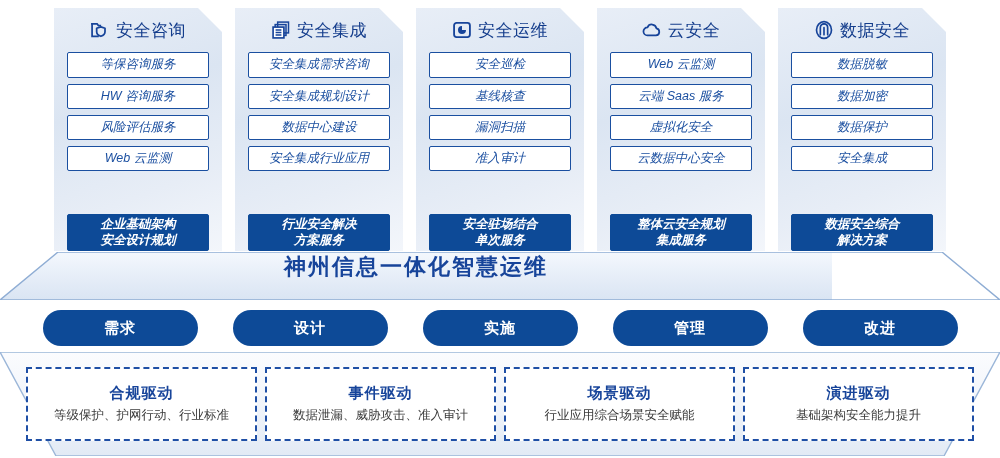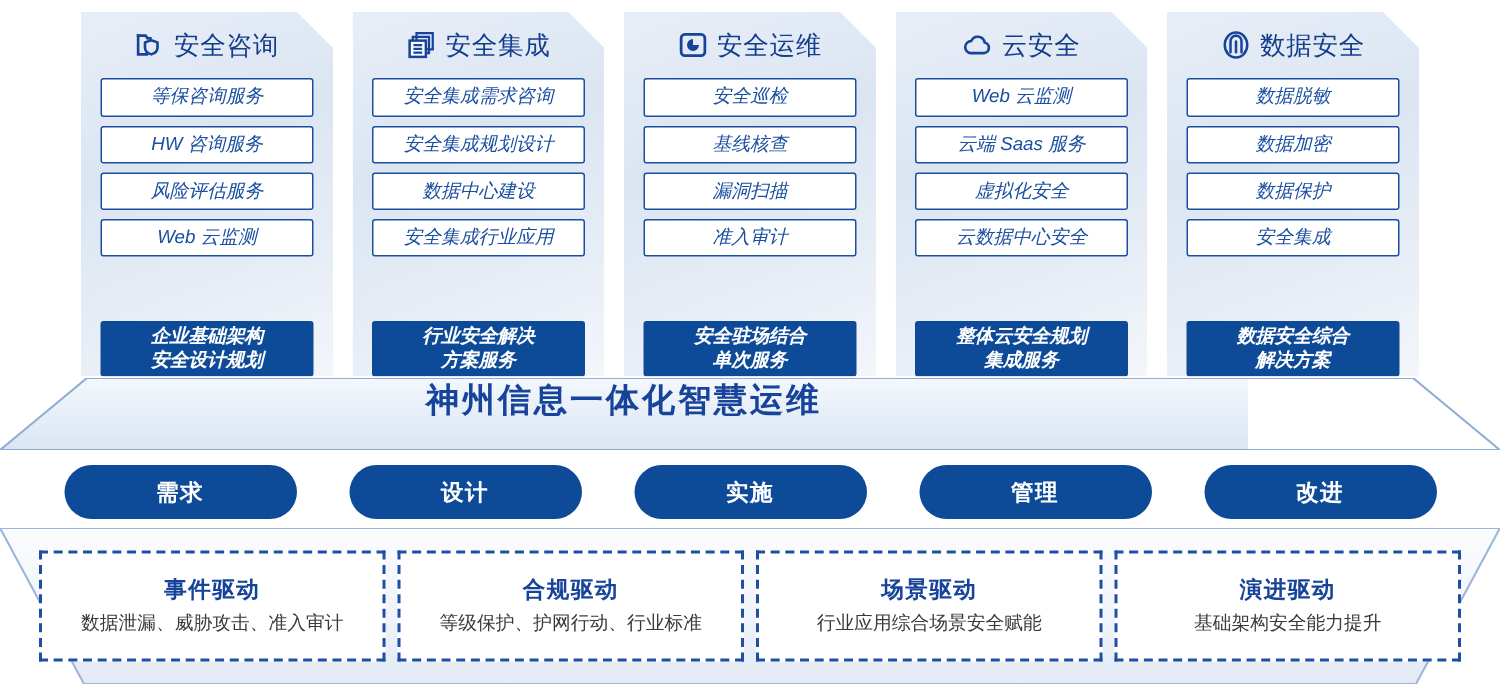--- a/index.html
+++ b/index.html
@@ -216,28 +216,28 @@
     <div class="pill">管理</div>
     <div class="pill">改进</div>
   </div>
 
   <div class="drivers"></div>
   <svg class="band-edge" style="top:352px;height:104px;" viewBox="0 0 1000 104" preserveAspectRatio="none">
     <polygon points="0,0 1000,0 944,104 56,104" fill="none" stroke="#9bb6d8" stroke-width="1.4" vector-effect="non-scaling-stroke"></polygon>
   </svg>
   <div class="drivers-inner">
     <div class="driver">
+      <span class="driver-title">合规驱动</span>
+      <span class="driver-sub">等级保护、护网行动、行业标准</span>
+    </div>
+    <div class="driver">
       <span class="driver-title">事件驱动</span>
       <span class="driver-sub">数据泄漏、威胁攻击、准入审计</span>
     </div>
     <div class="driver">
-      <span class="driver-title">合规驱动</span>
-      <span class="driver-sub">等级保护、护网行动、行业标准</span>
-    </div>
-    <div class="driver">
       <span class="driver-title">场景驱动</span>
       <span class="driver-sub">行业应用综合场景安全赋能</span>
     </div>
     <div class="driver">
       <span class="driver-title">演进驱动</span>
       <span class="driver-sub">基础架构安全能力提升</span>
     </div>
   </div>
 
 </div>

